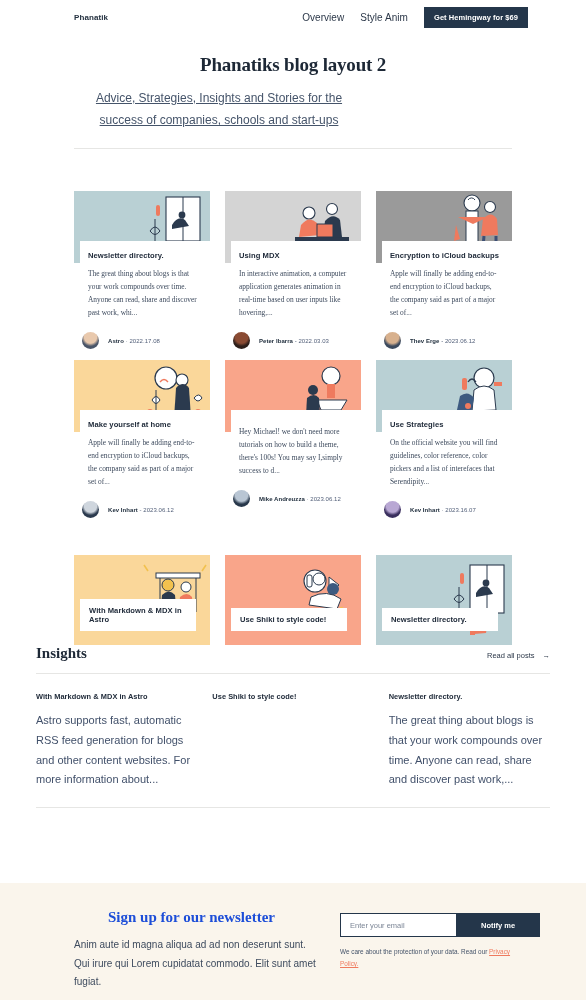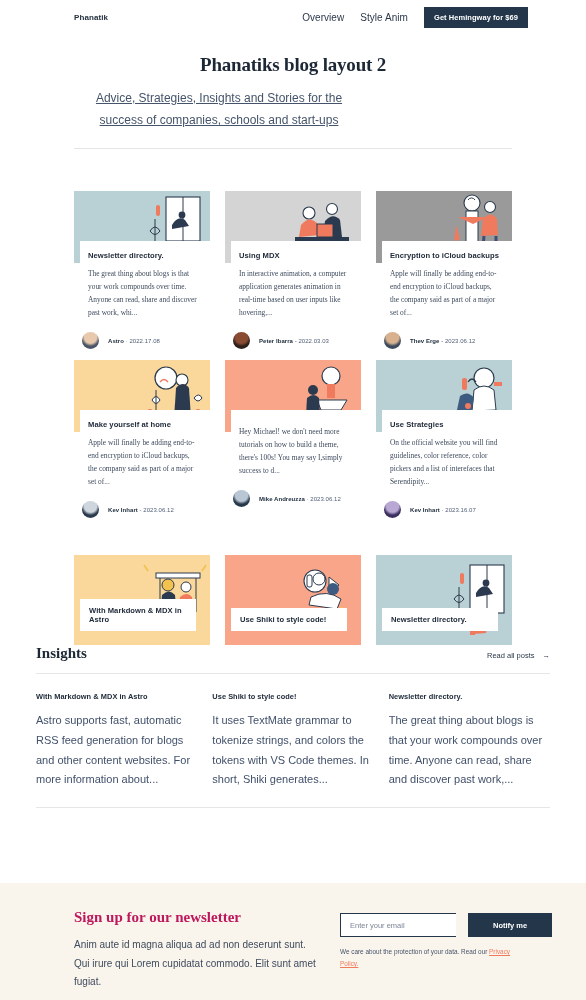--- a/index.html
+++ b/index.html
@@ -204,21 +204,22 @@
     background: #faf5ec;
     height: 117px;
     padding: 26px 58px 0 74px;
     display: flex;
   }
   .f-left { width: 246px; }
   .f-title {
     font-family: "Liberation Serif", serif;
     font-size: 15px;
     font-weight: bold;
-    color: #be185d;
+    color: #1d4ed8;
+    margin-left: 34px;
   }
   .f-text {
     margin-top: 10px;
     font-size: 10px;
     line-height: 1.85;
     color: #3e4b5e;
   }
   .f-right { margin-left: auto; width: 188px; padding-top: 4px; }
   .form { display: flex; height: 24px; border-radius: 7px; }
   .email-input {
@@ -236,21 +237,20 @@
   .notify-btn {
     background: #24364a;
     color: #fff;
     border: 1px solid #24364a;
     font-family: inherit;
     font-size: 7.5px;
     font-weight: bold;
     padding: 0 24px;
     cursor: pointer;
     white-space: nowrap;
-    margin-left: 12px;
   }
   .f-note {
     margin-top: 9px;
     font-size: 6.4px;
     line-height: 1.85;
     color: #45546a;
   }
   .f-note a { color: #ef7a5e; text-decoration: underline; }
 </style>
 </head>
@@ -500,21 +500,20 @@
         <span>→</span>
       </a>
     </div>
     <div class="insights-grid">
       <div>
         <div class="ins-title">With Markdown &amp; MDX in Astro</div>
         <div class="ins-text">Astro supports fast, automatic RSS feed generation for blogs and other content websites. For more information about...</div>
       </div>
       <div>
         <div class="ins-title">Use Shiki to style code!</div>
-        <div class="ins-text">It uses TextMate grammar to tokenize strings, and colors the tokens with VS Code themes. In short, Shiki generates...</div>
       </div>
       <div>
         <div class="ins-title">Newsletter directory.</div>
         <div class="ins-text">The great thing about blogs is that your work compounds over time. Anyone can read, share and discover past work,...</div>
       </div>
     </div>
   </div>
 
   <div class="footer">
     <div class="f-left">

